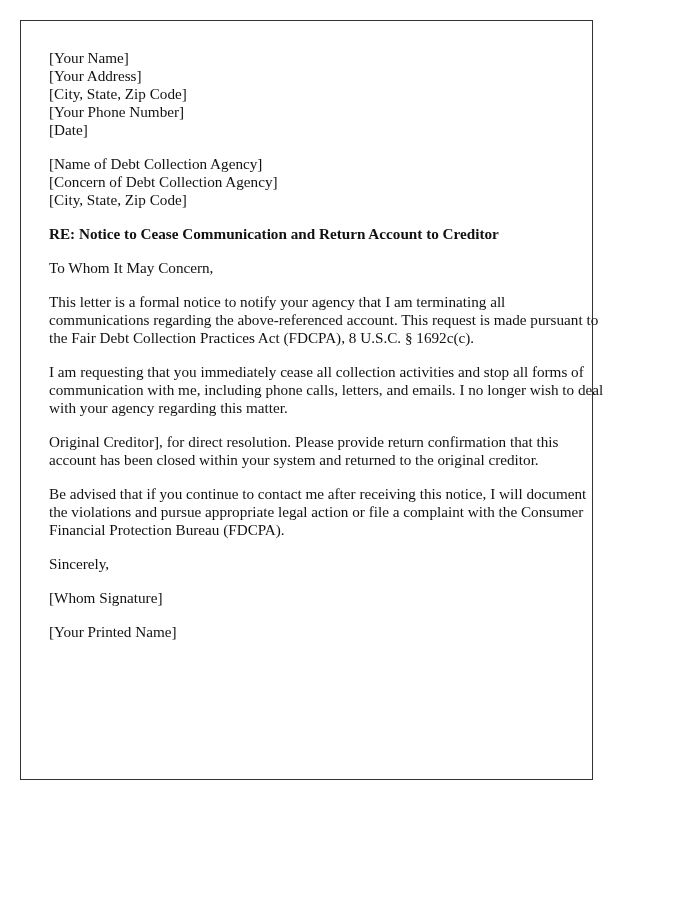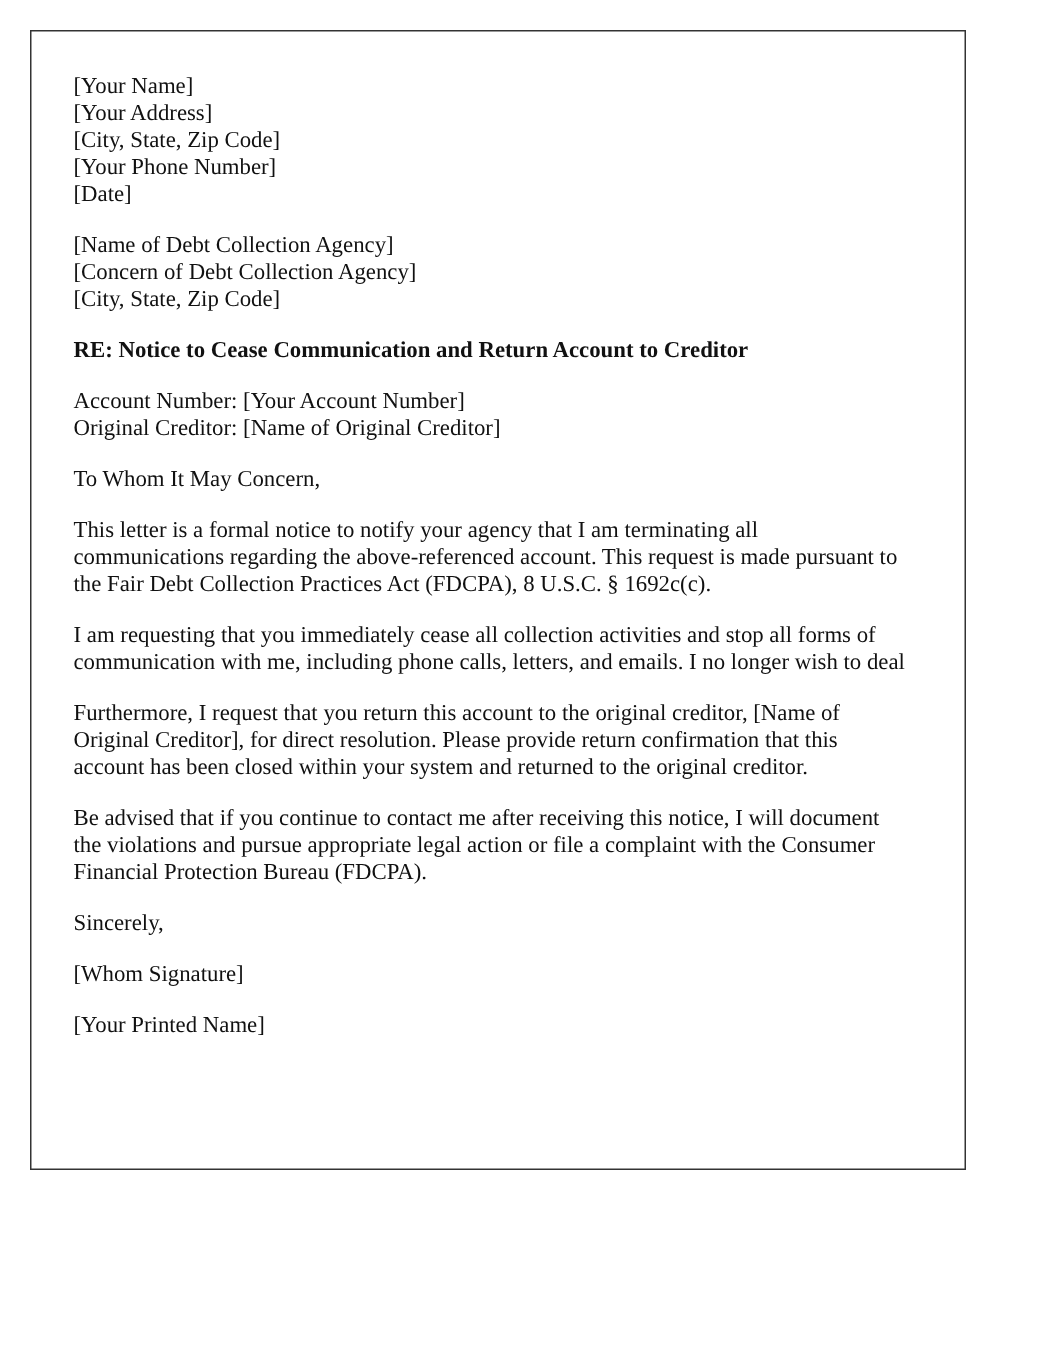--- a/index.html
+++ b/index.html
@@ -1,19 +1,19 @@
 <!DOCTYPE html>
 <html><head>
   <meta charset="utf-8">
   <style>
     html, body { margin: 0; padding: 0; background: #ffffff; }
     body { width: 700px; height: 900px; position: relative; font-family: "Liberation Serif", serif; color: #111; }
     .page {
       position: absolute; left: 20px; top: 20px;
-      width: 624px; height: 760px;
+      width: 573px; height: 760px;
       border: 1px solid #333;
       box-sizing: border-box;
       background: #fff;
     }
     .content {
       position: absolute; left: 28px; top: 28px; width: 590px;
       font-size: 15.2px; line-height: 18px;
     }
     .block { margin: 0 0 16px 0; }
     .line { display: block; white-space: nowrap; }
@@ -35,38 +35,34 @@
     </div>
 
     <div class="block">
       <span class="line">[Name of Debt Collection Agency]</span>
       <span class="line">[Concern of Debt Collection Agency]</span>
       <span class="line">[City, State, Zip Code]</span>
     </div>
 
     <div class="block subject">RE: Notice to Cease Communication and Return Account to Creditor</div>
 
-    <div class="block">
-      <span class="line">Account Number: [Your Account Number]</span>
-      <span class="line">Original Creditor: [Name of Original Creditor]</span>
-    </div>
 
     <div class="block">To Whom It May Concern,</div>
 
     <p>
       <span class="line">This letter is a formal notice to notify your agency that I am terminating all</span>
       <span class="line">communications regarding the above-referenced account. This request is made pursuant to</span>
       <span class="line">the Fair Debt Collection Practices Act (FDCPA), 8 U.S.C. § 1692c(c).</span>
     </p>
     <p>
       <span class="line">I am requesting that you immediately cease all collection activities and stop all forms of</span>
       <span class="line">communication with me, including phone calls, letters, and emails. I no longer wish to deal</span>
+      <span class="line">with your agency regarding this matter.</span>
     </p>
     <p>
-      <span class="line">Furthermore, I request that you return this account to the original creditor, [Name of</span>
       <span class="line">Original Creditor], for direct resolution. Please provide return confirmation that this</span>
       <span class="line">account has been closed within your system and returned to the original creditor.</span>
     </p>
     <p>
       <span class="line">Be advised that if you continue to contact me after receiving this notice, I will document</span>
       <span class="line">the violations and pursue appropriate legal action or file a complaint with the Consumer</span>
       <span class="line">Financial Protection Bureau (FDCPA).</span>
     </p>
 
     <div class="block">Sincerely,</div>

